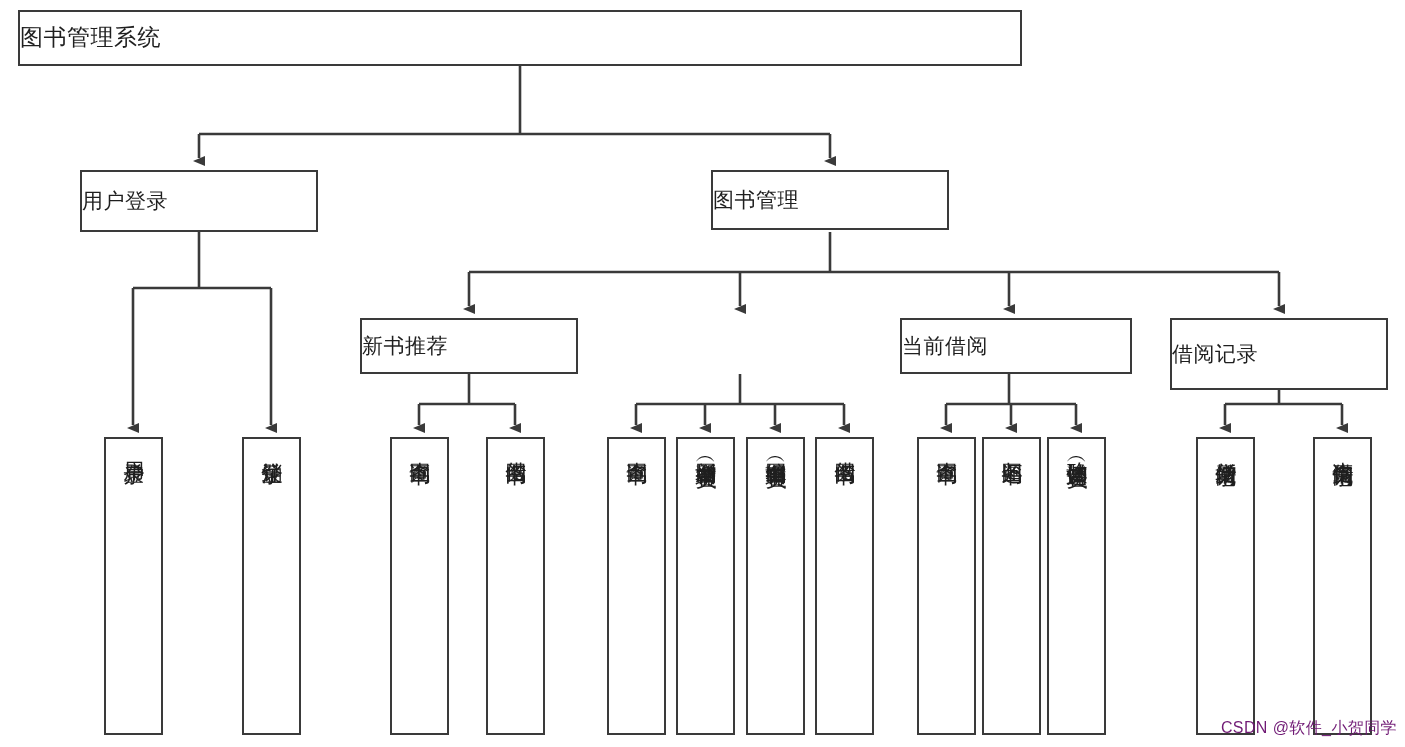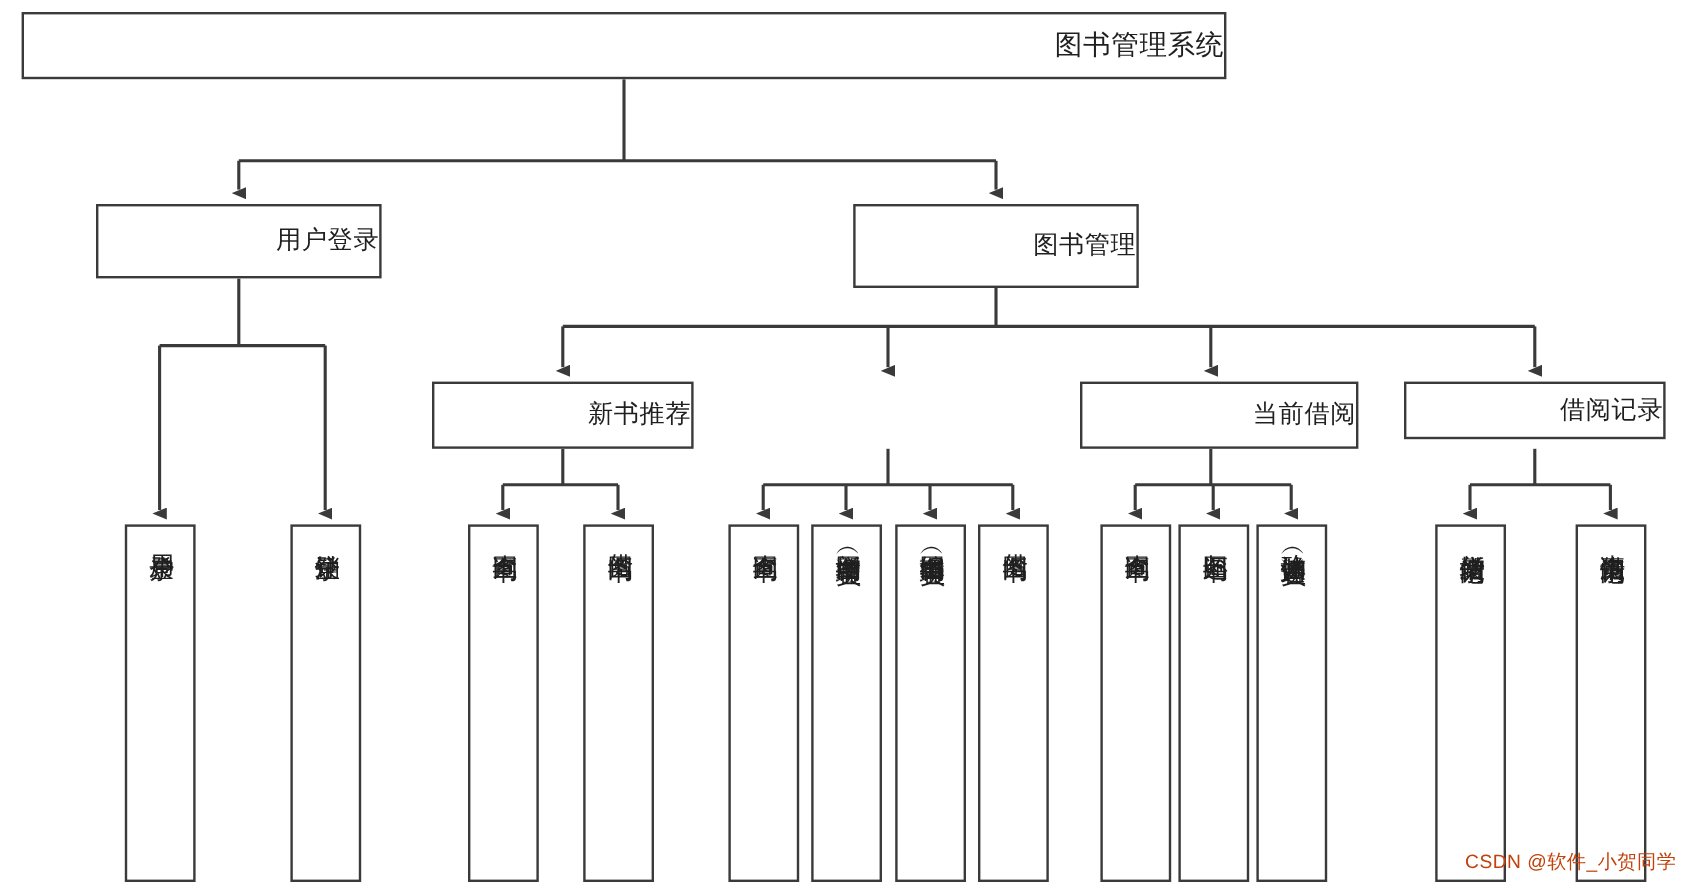--- a/index.html
+++ b/index.html
@@ -28,21 +28,21 @@
     height: 747px;
     pointer-events: none;
   }
   .node {
     position: absolute;
     box-sizing: border-box;
     background: #ffffff;
     border: 2.5px solid #3a3a3a;
     display: flex;
     align-items: center;
-    justify-content: flex-end;
+    justify-content: flex-start;
     text-align: center;
     z-index: 2;
   }
   .node .label {
     display: block;
     line-height: 1.12;
     letter-spacing: 0.5px;
     color: #1f1f1f;
   }
   
@@ -61,23 +61,23 @@
     writing-mode: vertical-rl;
     text-orientation: upright;
     font-size: 21px;
     line-height: 1.18;
     letter-spacing: 1px;
     white-space: nowrap;
   }
   .watermark {
     position: absolute;
     right: 8px;
-    bottom: 18px;
+    bottom: 8px;
     font-size: 16px;
-    color: #c2410c;
+    color: #701a75;
     z-index: 5;
     white-space: nowrap;
     letter-spacing: 0.4px;
   }
 </style>
 </head>
 <body>
 
 <div id="canvas">
 
@@ -131,31 +131,31 @@
     </g>
   </svg>
 
   <div class="node root" style="left:18px; top:10px; width:1004px; height:56px;">
     <span class="label">图书管理系统</span>
   </div>
 
   <div class="node h1" style="left:80px; top:170px; width:238px; height:62px;">
     <span class="label">用户登录</span>
   </div>
-  <div class="node h1" style="left:711px; top:170px; width:238px; height:70px;">
+  <div class="node h1" style="left:711px; top:170px; width:238px; height:60px;">
     <span class="label">图书管理</span>
   </div>
 
-  <div class="node h2" style="left:360px; top:318px; width:218px; height:56px;padding-left:14px;">
+  <div class="node h2" style="left:360px; top:318px; width:218px; height:56px;">
     <span class="label">新书推荐</span>
   </div>
   <div class="node h2" style="left:900px; top:318px; width:232px; height:56px;">
     <span class="label">当前借阅</span>
   </div>
-  <div class="node h2" style="left:1170px; top:318px; width:218px; height:48px;">
+  <div class="node h2" style="left:1170px; top:318px; width:218px; height:72px;">
     <span class="label">借阅记录</span>
   </div>
 
   <div class="node leaf" style="left:104px; top:437px; width:59px; height:298px;">
     <span class="label">用户登录</span>
   </div>
   <div class="node leaf" style="left:242px; top:437px; width:59px; height:298px;">
     <span class="label">注销登录</span>
   </div>
 

